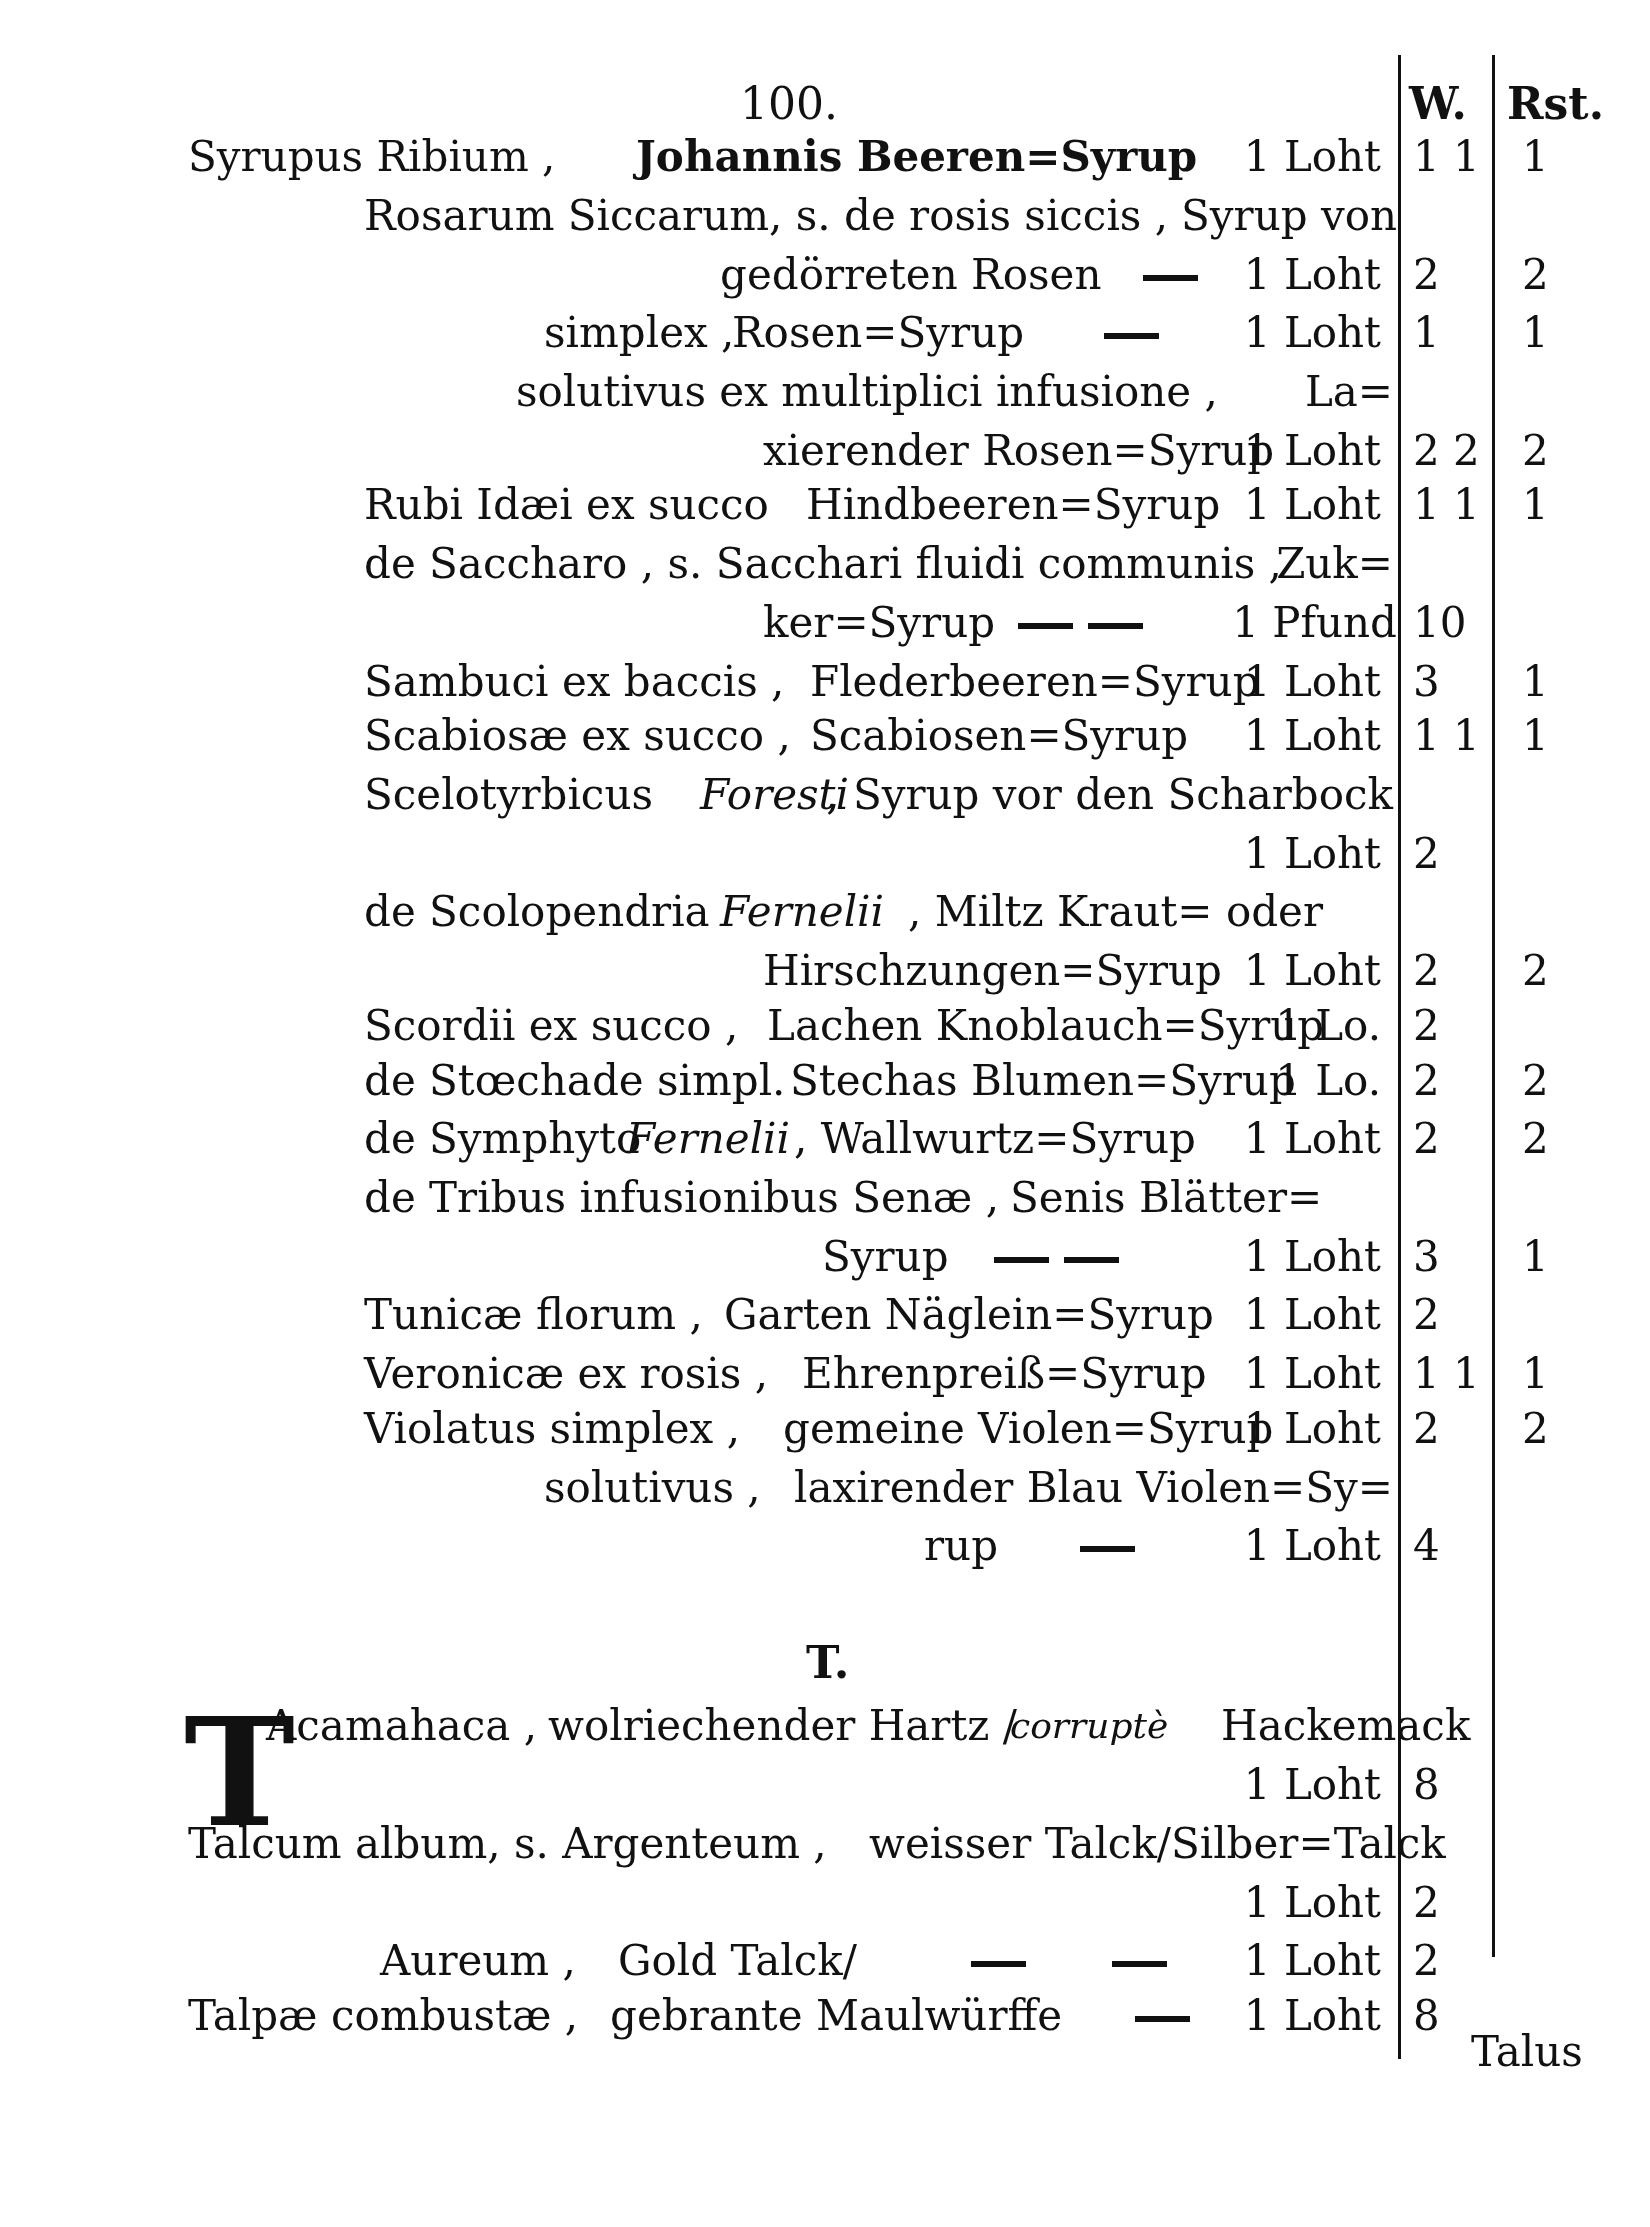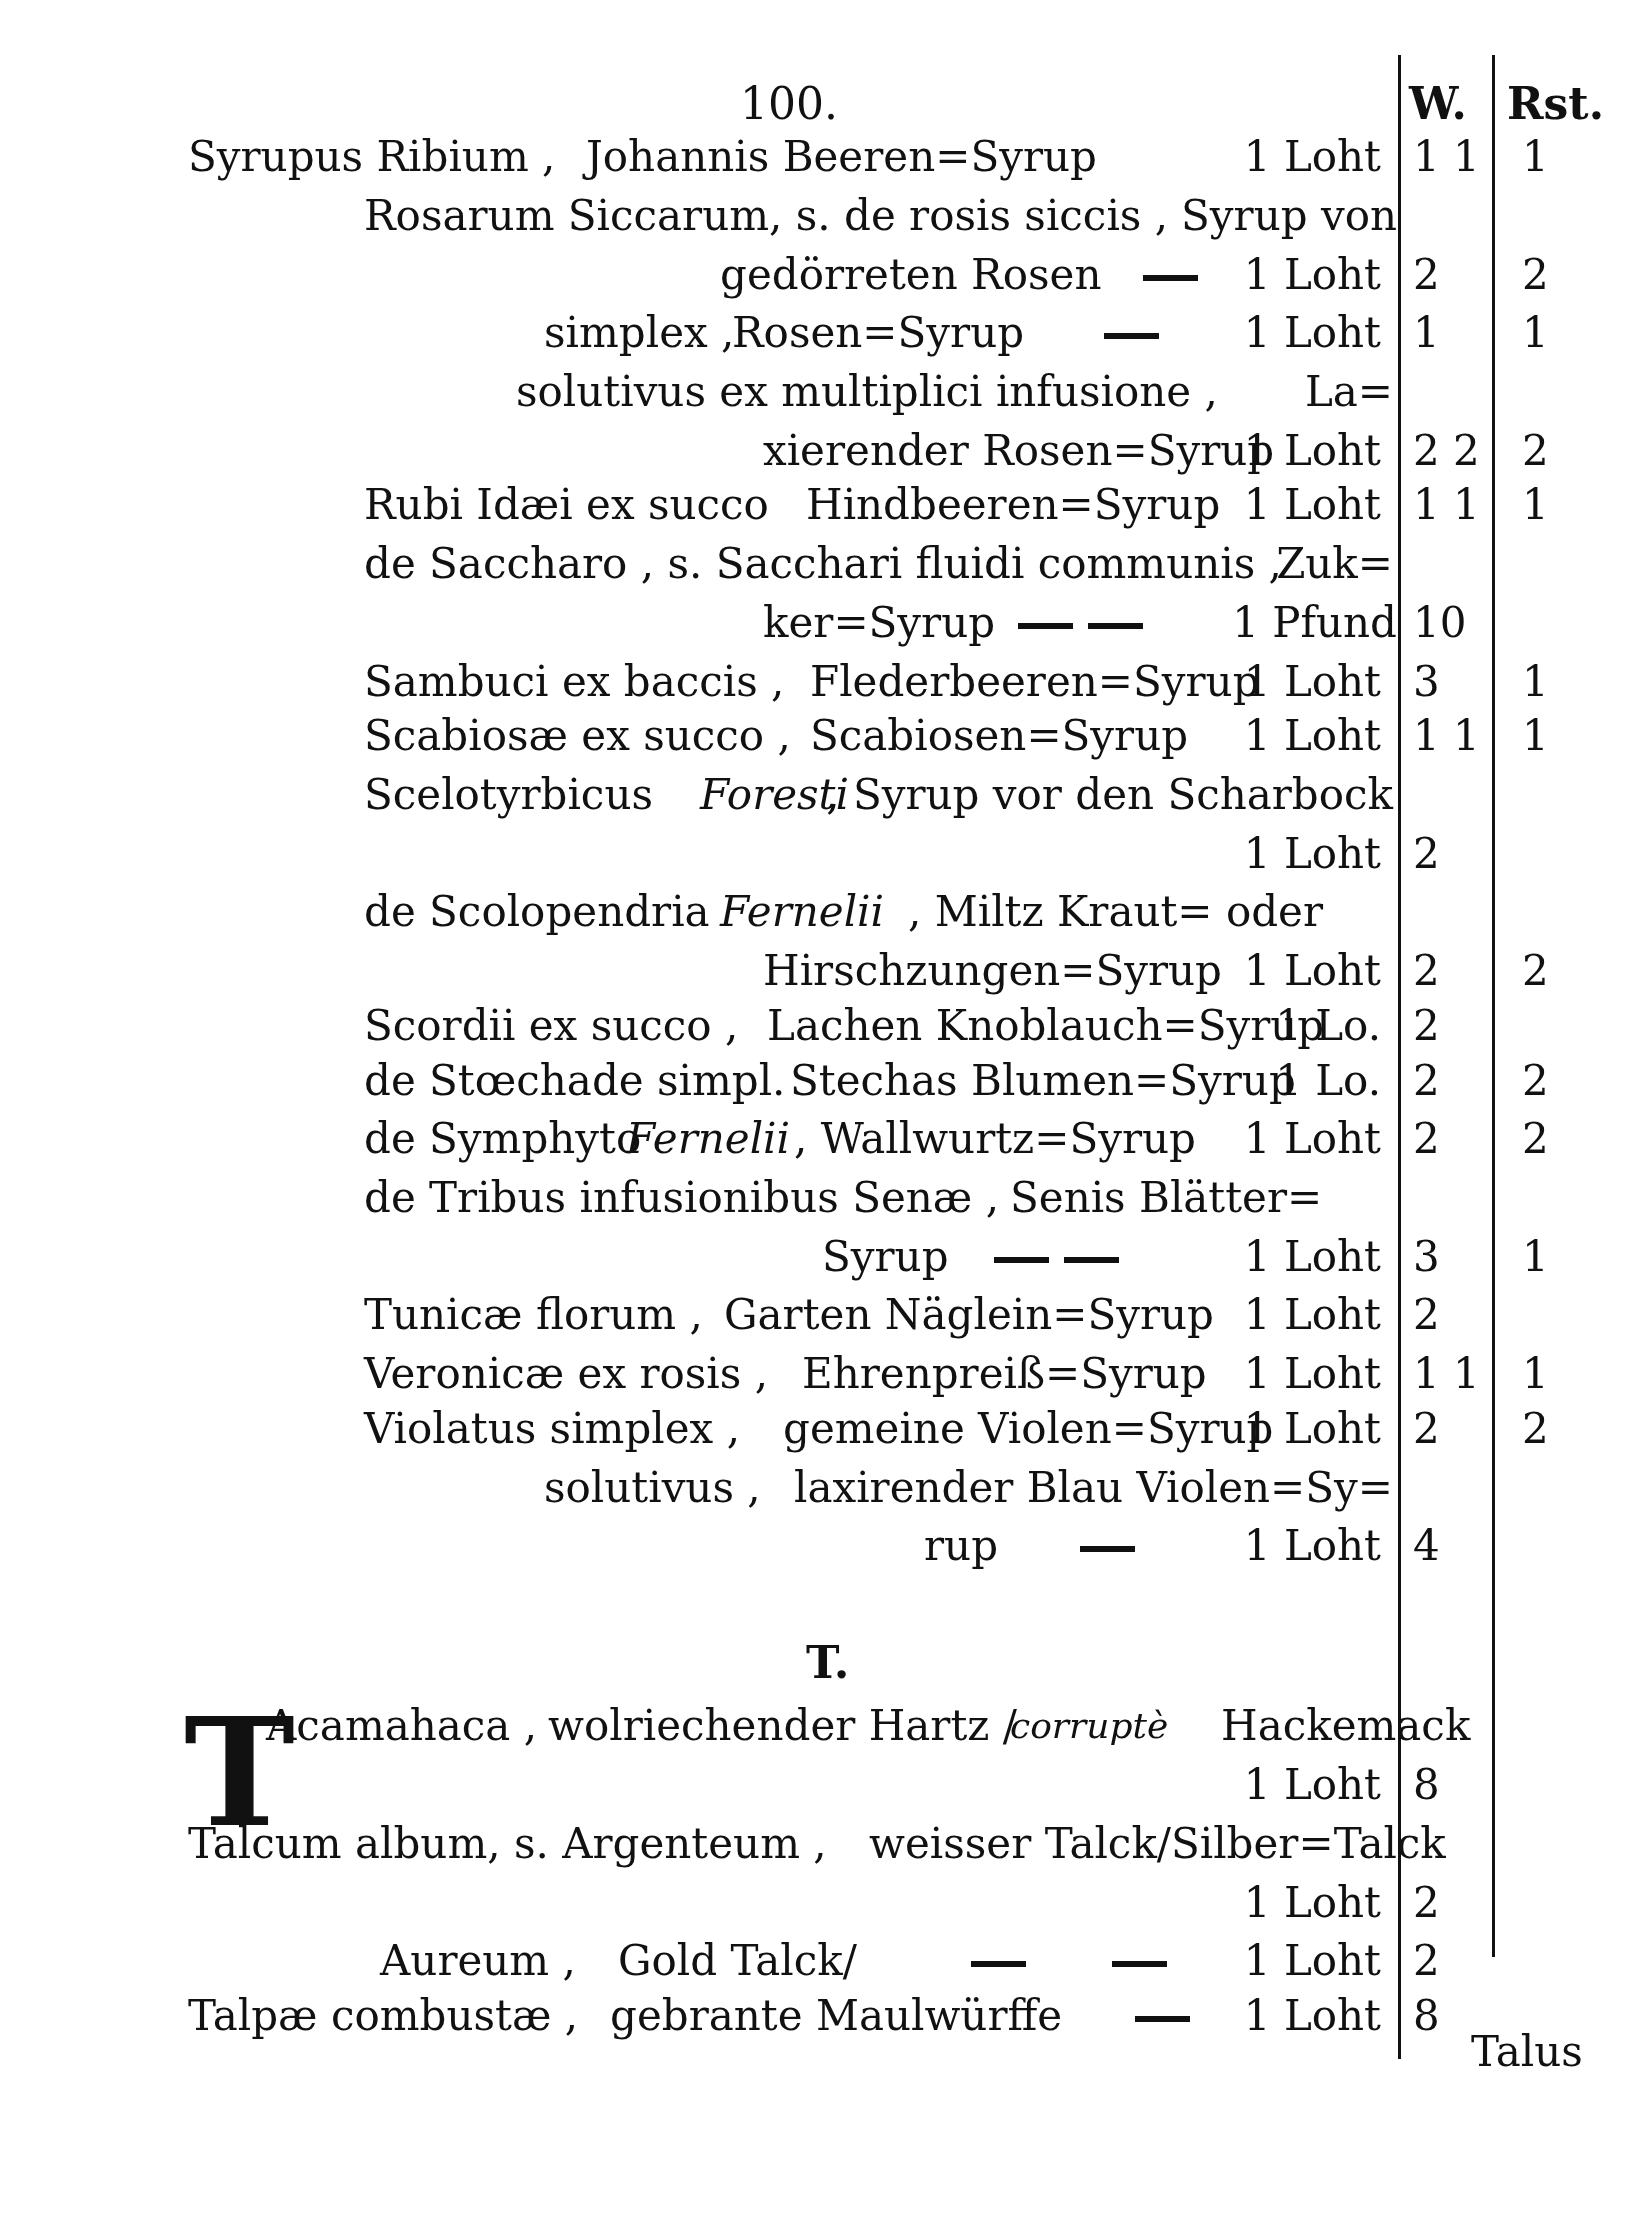--- a/index.html
+++ b/index.html
@@ -26,21 +26,21 @@
 
   <div class="vline" style="left:1398px; top:55px; height:2004px;"></div>
   <div class="vline" style="left:1492px; top:55px; height:1902px;"></div>
 
   <div class="pagenum">100.</div>
   <div class="hdr" style="left:1409px; top:78px;">W.</div>
   <div class="hdr" style="left:1507px; top:78px;">Rst.</div>
 
   <div class="row" style="top:129px;">
     <span class="txt" style="left:188px;">Syrupus Ribium ,</span>
-    <span class="txt" style="left:586px;">Johannis Beeren=Syrup</span>
+    <span class="txt" style="left:636px;font-weight:bold;">Johannis Beeren=Syrup</span>
     <span class="unit" style="right:270px;">1 Loht</span>
     <span class="num" style="left:1413px;">1 1</span>
     <span class="num" style="left:1522px;">1</span>
   </div>
 
   <div class="row" style="top:188px;">
     <span class="txt" style="left:364px;">Rosarum Siccarum, s. de rosis siccis ,</span>
     <span class="unit" style="right:254px;">Syrup von</span>
   </div>
 

